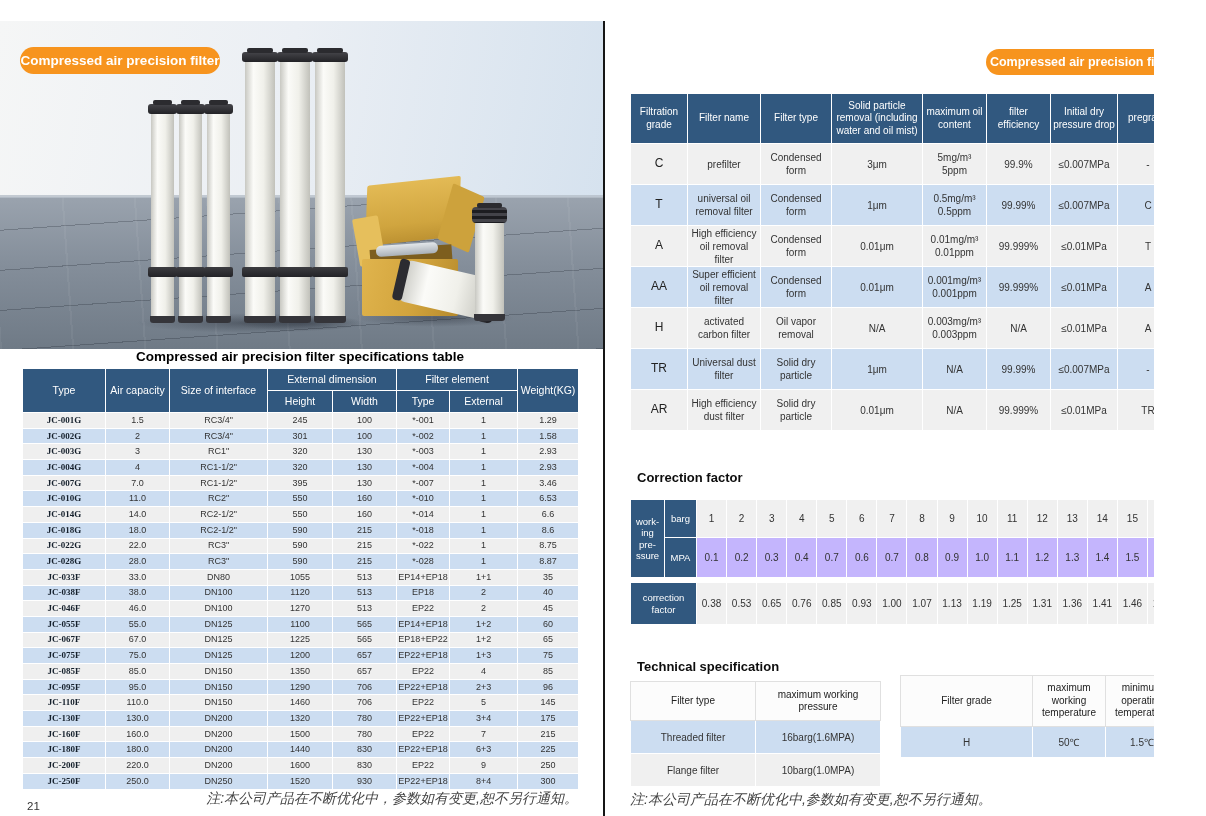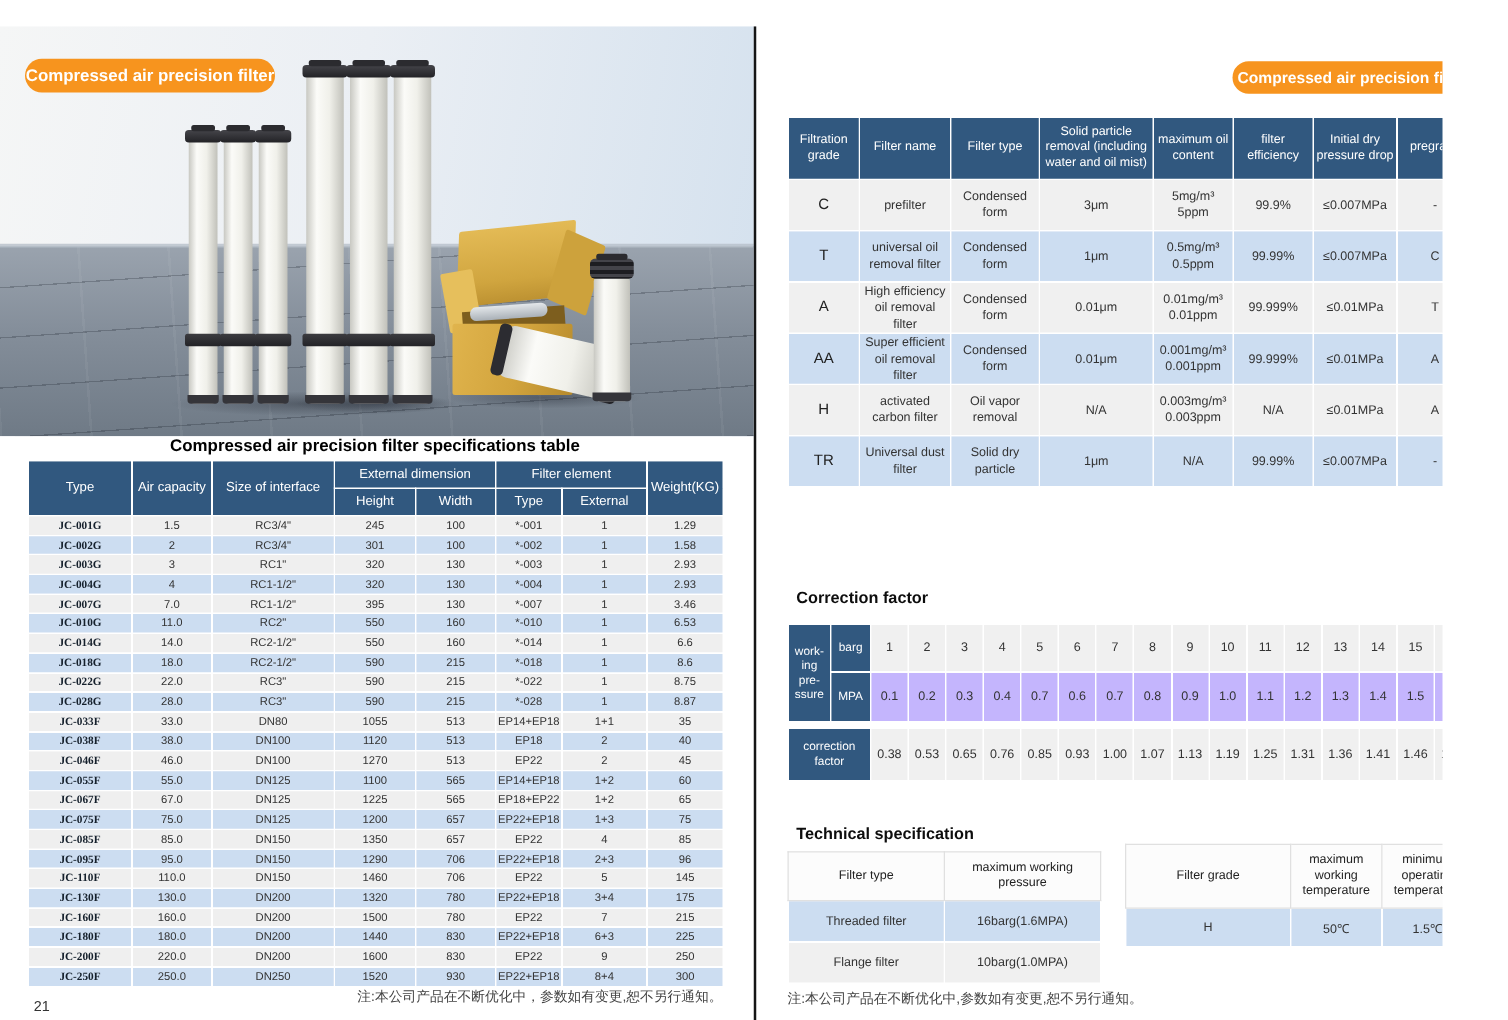--- a/index.html
+++ b/index.html
@@ -65,21 +65,21 @@
 
   .spec { position:absolute; left:22px; top:347px; width:556px; font-size:9px; }
   .spec th { background:#31587f; color:#fff; font-weight:normal; font-size:10.5px;
              border:1px solid #fff; height:21px; padding:0; line-height:1.15; }
   .spec tbody td { border:1px solid #fff; height:14.7px; padding:0; text-align:center;
              color:#333; line-height:1; }
   .spec tbody tr:nth-child(odd)  { background:#efefef; }
   .spec tbody tr:nth-child(even) { background:#ccddf1; }
   .spec tbody td:first-child { font-weight:bold; color:#15202c;font-family:Liberation Serif, serif; }
 
-  .note { position:absolute; font-size:11px; color:#444; }
+  .note { position:absolute; font-size:14px; color:#444;font-style:italic; }
   .note.n-left  { left:22px; top:769px; width:556px; text-align:right; }
   .note.n-right { left:630px; top:770px; }
   .pagenum { position:absolute; font-size:11.5px; color:#333; }
   .pagenum.p21 { left:27px; top:779px; }
   .pagenum.p22 { left:1160px; top:773px; }
 
   
   .grade { position:absolute; left:630px; top:72px; width:548px; font-size:10px; }
   .grade thead th { background:#31587f; color:#fff; font-weight:normal; border:1px solid #fff;
                     height:49px; padding:0 2px; line-height:1.25; font-size:10px; }
@@ -534,20 +534,30 @@
           <tr>
             <td>TR</td>
             <td>Universal dust filter</td>
             <td>Solid dry particle</td>
             <td>1μm</td>
             <td>N/A</td>
             <td>99.99%</td>
             <td>≤0.007MPa</td>
             <td>-</td>
           </tr>
+          <tr>
+            <td>AR</td>
+            <td>High efficiency dust filter</td>
+            <td>Solid dry particle</td>
+            <td>0.01μm</td>
+            <td>N/A</td>
+            <td>99.999%</td>
+            <td>≤0.01MPa</td>
+            <td>TR</td>
+          </tr>
         </tbody>
     </table>
 
     <div class="sec-head h-corr">Correction factor</div>
 
     <table class="corr1">
       <colgroup>
           <col style="width:34px">
           <col style="width:32px">
         </colgroup>

